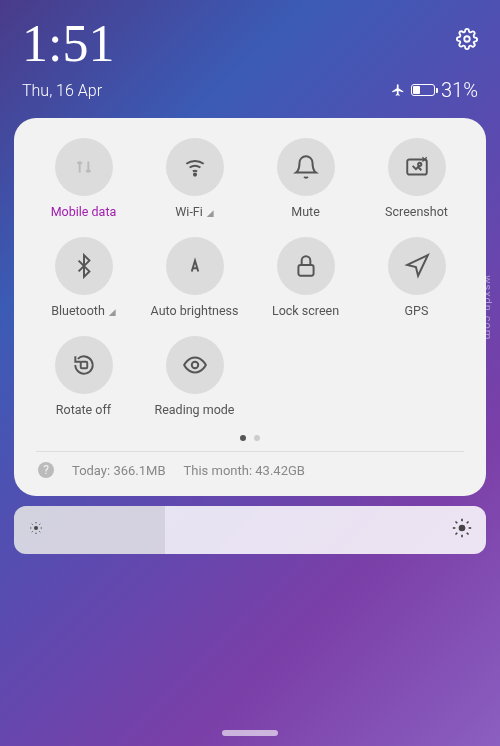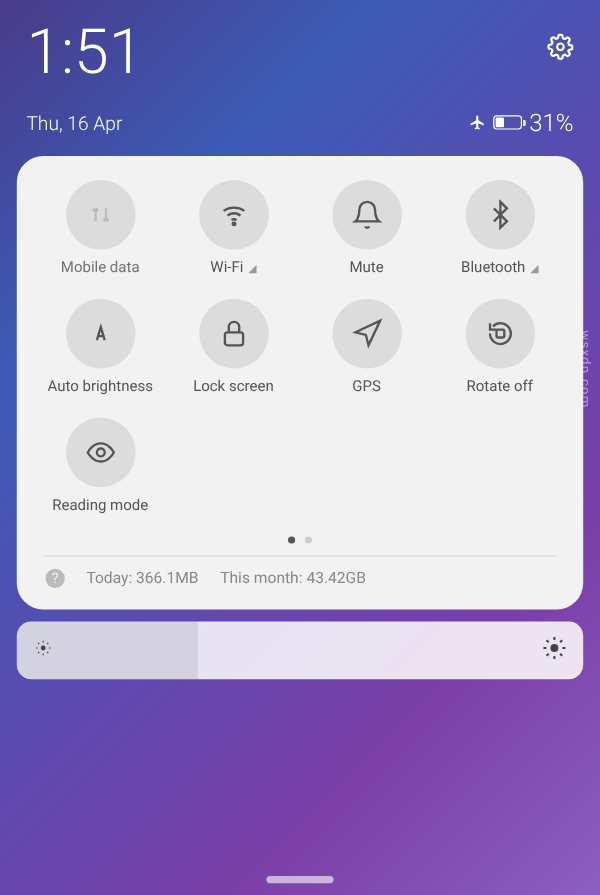--- a/index.html
+++ b/index.html
@@ -4,42 +4,42 @@
   <style>
     * { box-sizing: border-box; margin: 0; padding: 0; }
     body {
       width: 500px; height: 746px; overflow: hidden;
       font-family: -apple-system, Roboto, "Segoe UI", sans-serif;
       background: linear-gradient(135deg, #4a3b8a 0%, #3b5bb5 25%, #5a4bb0 50%, #7b3fa8 75%, #8b5fc0 100%);
       position: relative;
       color: #fff;
     }
     .status { padding: 18px 22px 0 22px; }
-    .status .time { font-size: 52px; font-weight: 300; line-height: 1; }
+    .status .time { font-size: 52px; font-weight: 300; line-height: 1; font-family: Liberation Serif, serif; }
     .status .gear { position: absolute; top: 28px; right: 22px; cursor: pointer; }
-    .status-row { display: flex; justify-content: space-between; align-items: center; margin-top: 20px; font-size: 16px; font-weight: 300; gap: 32px; }
+    .status-row { display: flex; justify-content: space-between; align-items: center; margin-top: 8px; font-size: 16px; font-weight: 300; gap: 32px; }
     .right-status { display: flex; align-items: center; gap: 6px; font-size: 20px; }
     .battery { display: inline-block; width: 24px; height: 12px; border: 1.5px solid #fff; border-radius: 3px; position: relative; }
     .battery:after { content:""; position:absolute; right:-4px; top:3px; width:2px; height:5px; background:#fff; border-radius:0 1px 1px 0; }
     .battery-fill { position:absolute; left:1px; top:1px; bottom:1px; width:30%; background:#fff; border-radius:1px; }
     .panel {
       margin: 16px 14px 10px; background: #f2f2f2; border-radius: 22px;
       padding: 20px 8px 12px; color: #555;
     }
     .grid { display: grid; grid-template-columns: repeat(4, 1fr); gap: 18px 0; padding: 0 6px 10px; }
     .tile { display: flex; flex-direction: column; align-items: center; gap: 8px; cursor: pointer; }
     .circle {
       width: 58px; height: 58px; border-radius: 50%;
       background: #dcdcdc; display: flex; align-items: center; justify-content: center;
       color: #555;
     }
     .circle.active { background: #009dff; color: #fff; }
     .circle.disabled { color: #bbb; }
     .tile-label { font-size: 12.5px; color: #555; white-space: nowrap; }
-    .tile .disabled-label { color: #737373; }
+    .tile .disabled-label { color: #a21caf; }
     .signal-mini { font-size: 9px; margin-left: 4px; color: #999; }
     .pager { display:flex; justify-content:center; gap:8px; padding: 8px 0 10px; }
     .dot { width:6px; height:6px; border-radius:50%; background:#ccc; }
     .dot.current { background:#555; }
     .hr { height:1px; background:#ddd; margin: 0 14px 10px; }
     .data-row { display:flex; gap:18px; padding: 0 16px 6px; font-size:13px; color:#888; align-items:center; }
     .data-icon { width:16px; height:16px; border-radius:50%; background:#bbb; color:#f2f2f2; font-size:12px; display:flex; align-items:center; justify-content:center; }
     .brightness {
       margin: 10px 14px 0; height: 48px; background: rgba(255,255,255,0.85);
       border-radius: 12px; position: relative; display:flex; align-items:center;
@@ -100,20 +100,31 @@
         <div class="tile-label">Wi-Fi<span class="signal-mini">◢</span></div>
       </div>
       <div class="tile">
         <div class="circle">
           <svg width="26" height="26" viewBox="0 0 24 24" fill="none" stroke="currentColor" stroke-width="1.8">
             <path d="M18 8a6 6 0 0 0-12 0c0 7-3 9-3 9h18s-3-2-3-9"></path>
             <path d="M13.7 21a2 2 0 0 1-3.4 0"></path>
           </svg>
         </div>
         <div class="tile-label">Mute</div>
+      </div>
+      <div class="tile">
+        <div class="circle">
+          <svg width="26" height="26" viewBox="0 0 24 24" fill="none" stroke="currentColor" stroke-width="1.8">
+            <rect x="3" y="5" width="18" height="14" rx="2"></rect>
+            <path d="M8 11l3 3 2-2 3 3"></path>
+            <circle cx="14.5" cy="9.5" r="1.5" fill="none"></circle>
+            <path d="M21 3l-4 4M17 3l4 4" stroke-width="1.2"></path>
+          </svg>
+        </div>
+        <div class="tile-label">Screenshot</div>
       </div>
       <div class="tile">
         <div class="circle">
           <svg width="26" height="26" viewBox="0 0 24 24" fill="none" stroke="currentColor" stroke-width="1.8">
             <path d="M7 7l10 10-5 5V2l5 5L7 17"></path>
           </svg>
         </div>
         <div class="tile-label">Bluetooth<span class="signal-mini">◢</span></div>
       </div>
       <div class="tile">

